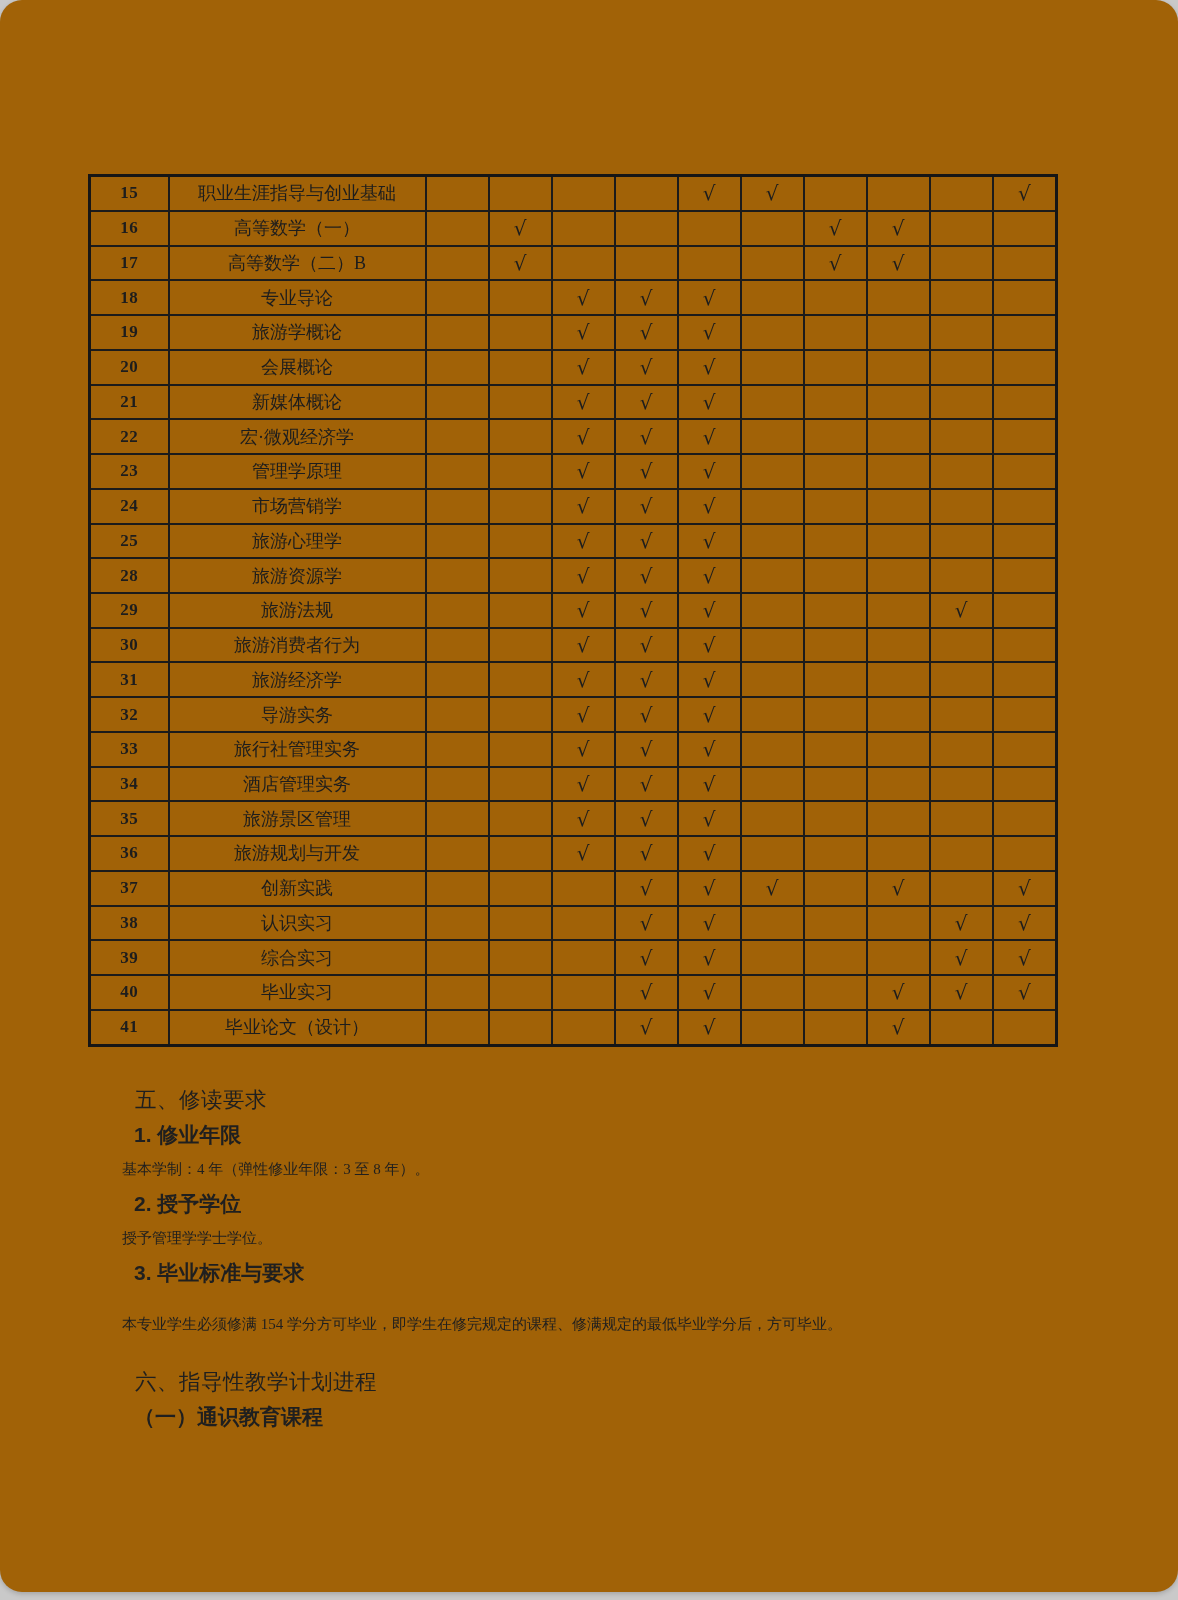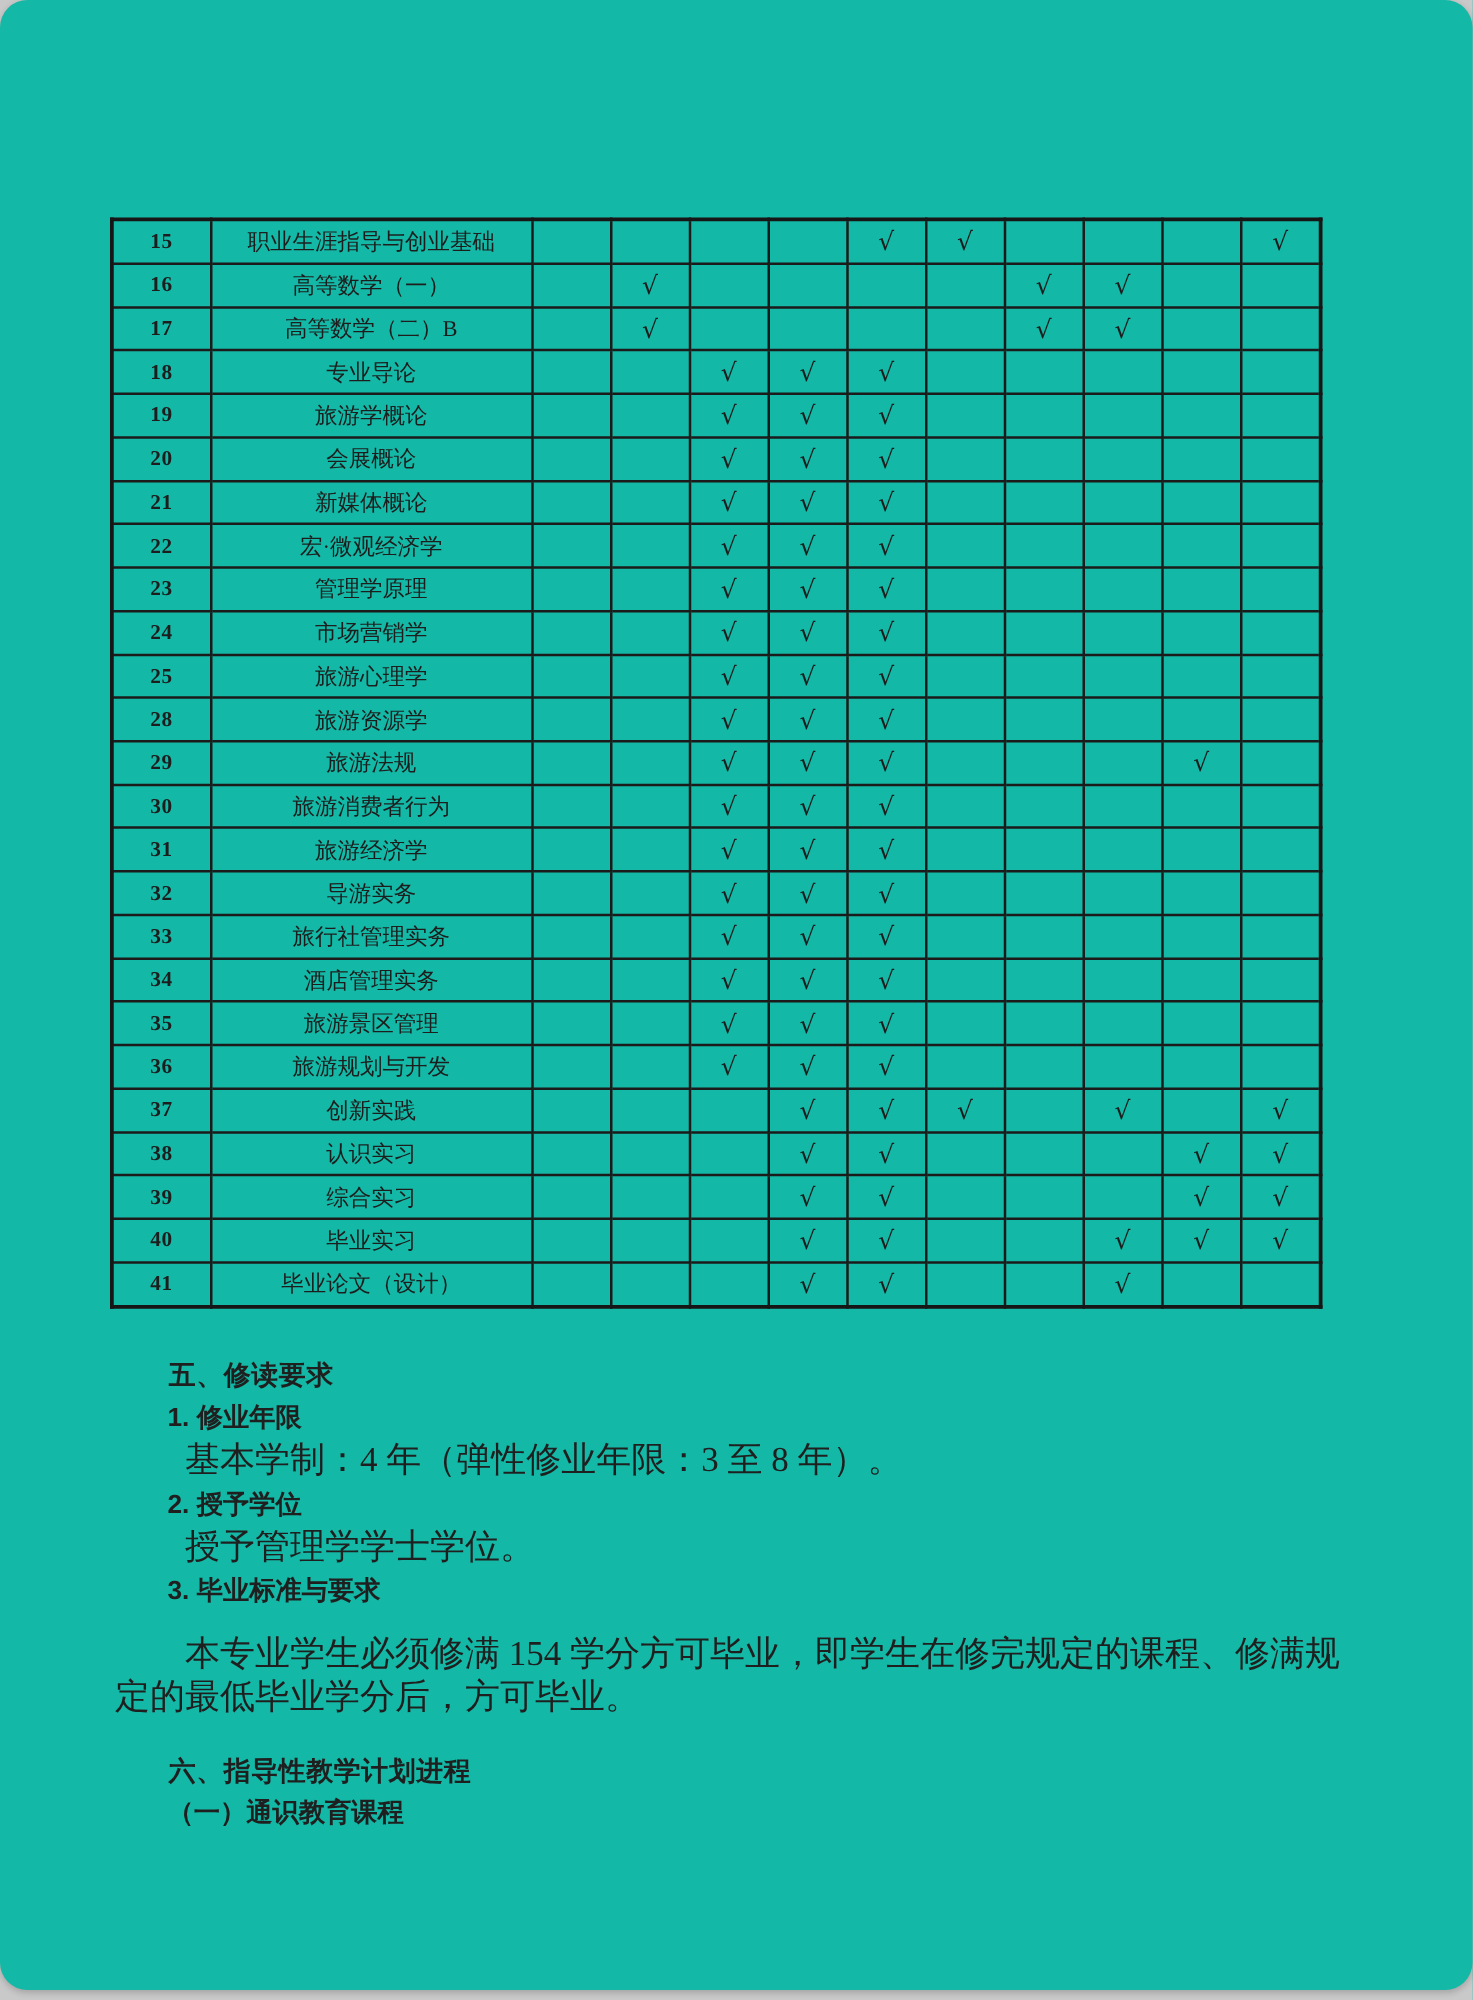--- a/index.html
+++ b/index.html
@@ -9,21 +9,21 @@
     height: 1600px;
     background: #c9c9c9;
     font-family: "Liberation Serif", "DejaVu Serif", serif;
     overflow: hidden;
   }
   .page {
     position: absolute;
     left: 0; top: 0;
     width: 1178px;
     height: 1592px;
-    background: #14b8a6;
+    background: #a16207;
     border-radius: 22px;
     box-shadow: 0 2px 5px rgba(0,0,0,0.18);
   }
   
   table.curriculum {
     position: absolute;
     left: 88px;
     top: 174px;
     width: 967px;
     height: 873px;
@@ -58,25 +58,25 @@
     position: absolute;
     left: 0;
     top: 1083px;
     right: 0;
     padding: 0 82px 0 92px;
     color: #1f1f1f;
   }
   .text-block > div {
     line-height: 34.6px;
     text-indent: 2em;
-    font-size: 28px;
+    font-size: 15px;
   }
   .tl-heading {
     font-family: "Liberation Sans", "DejaVu Sans", sans-serif;
-    font-weight: bold;
+    font-weight: normal;
     font-size: 21.5px !important;
     letter-spacing: 0.5px;
   }
   .tl-subheading {
     font-family: "Liberation Sans", "DejaVu Sans", sans-serif;
     font-weight: bold;
     font-size: 21px !important;
   }
   .tl-body, .tl-paragraph {
     font-family: "Liberation Serif", "DejaVu Serif", serif;

